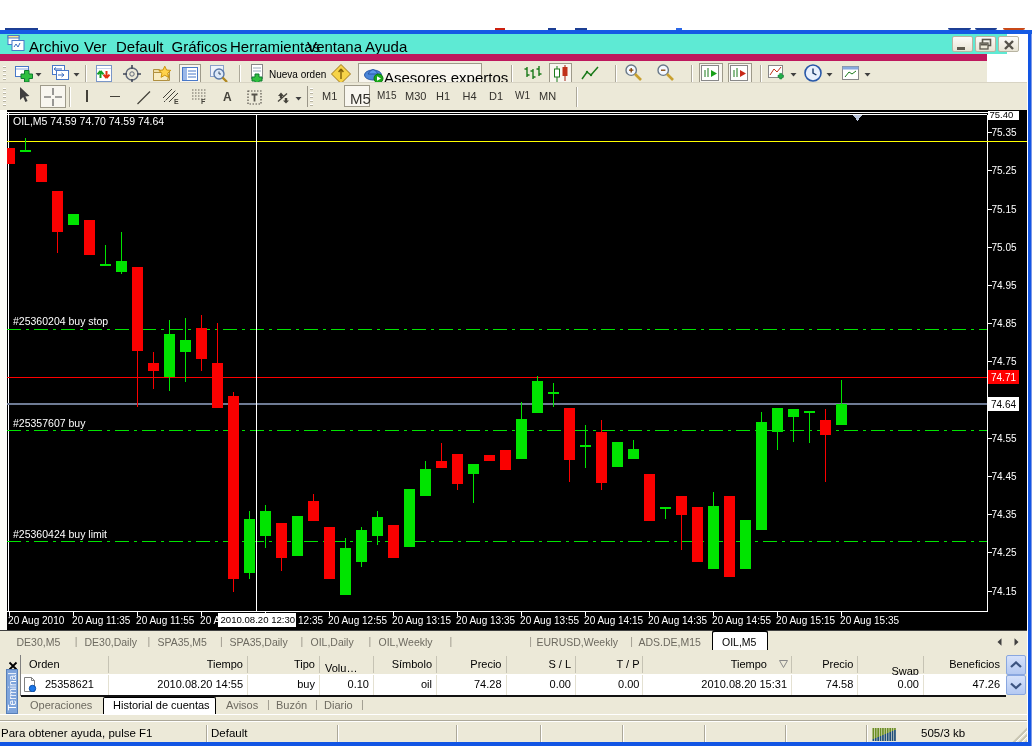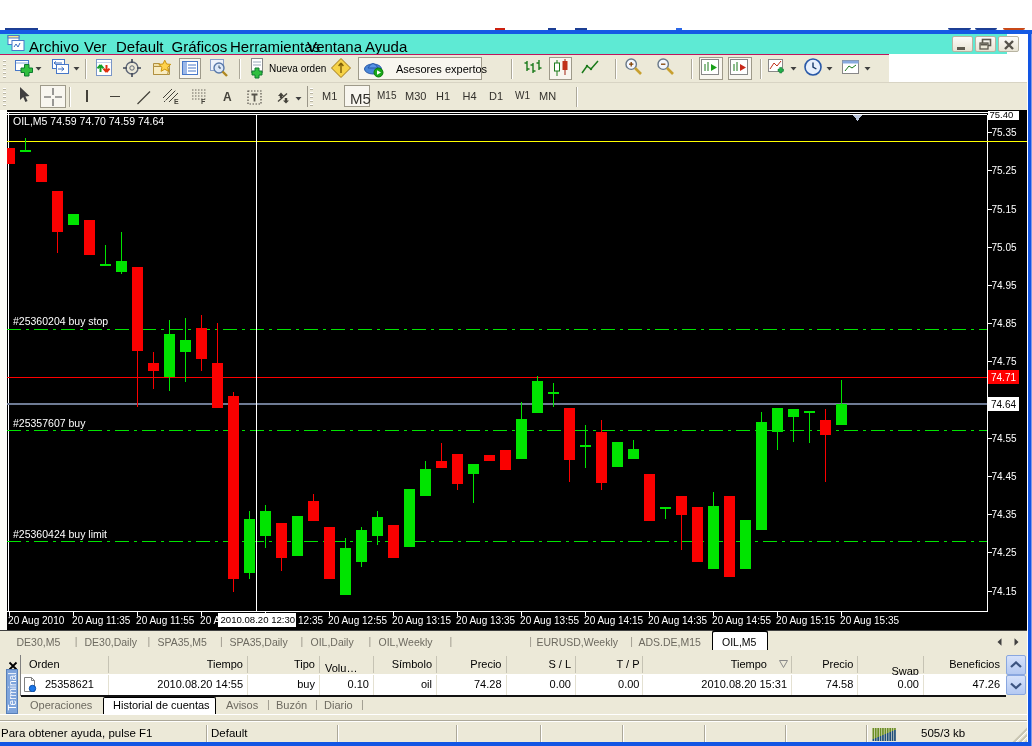--- a/index.html
+++ b/index.html
@@ -41,21 +41,21 @@
         <rect x="1" y="5" width="8" height="6" fill="#ece9d8" stroke="#5d5a4f" stroke-width="1.3"></rect>
         <rect x="1.5" y="5.5" width="7" height="2" fill="#5d5a4f"></rect>
       </svg>
     </div>
     <div style="position:absolute;left:998px;top:2px;width:21px;height:16px;background:linear-gradient(#fcfbf8,#e8e4d4);border:1px solid #b8b4a2;border-radius:2px">
       <svg width="12" height="12" viewBox="0 0 12 12" style="position:absolute;left:4px;top:2px">
         <path d="M2 2 L10 10 M10 2 L2 10" stroke="#55524a" stroke-width="2.4"></path>
       </svg>
     </div>
 </div>
-<div style="position:absolute;left:0;top:54px;width:889px;height:27.5px;background:#ece9d8;border-top:1px solid #be185d">
+<div style="position:absolute;left:0;top:54px;width:987px;height:27.5px;background:#ece9d8;border-top:7px solid #be185d">
     <div style="position:absolute;left:3px;top:5px;width:3px;height:18px;background:repeating-linear-gradient(#fff 0,#fff 1px,#b8b4a2 1px,#b8b4a2 2px,#ece9d8 2px,#ece9d8 4px)"></div>
     <svg width="20" height="20" viewBox="0 0 20 20" style="position:absolute;left:14px;top:3px">
 <rect x="1.5" y="2.5" width="13" height="10" fill="#fff" stroke="#4878c8"></rect>
 <line x1="2" y1="5" x2="14" y2="5" stroke="#88aade"></line>
 <path d="M10.5 6.5 h4.5 v3.5 h3.5 v4.5 h-3.5 v3.5 h-4.5 v-3.5 h-3.5 v-4.5 h3.5 z" fill="#2fbf3f" stroke="#0e7a30"></path>
 </svg>
     <svg width="7" height="5" viewBox="0 0 7 5" style="position:absolute;left:35px;top:11px">
       <polygon points="0.5,1 6.5,1 3.5,4.5" fill="#404040"></polygon>
     </svg>
     <svg width="20" height="20" viewBox="0 0 20 20" style="position:absolute;left:51px;top:3px">
@@ -110,21 +110,21 @@
 <path d="M11 1.5 L20.5 11 11 20.5 1.5 11 z" fill="#f6d348" stroke="#a07818"></path>
 <path d="M11 6 v10 M11 6 l-2.4 3 M11 6 l2.4 3" stroke="#806008" stroke-width="1.4" fill="none"></path>
 </svg>
     <div style="position:absolute;left:358px;top:2px;width:124px;height:23px;background:#f8f6ef;border:1px solid #9e9a8a"></div>
     <svg width="22" height="20" viewBox="0 0 22 20" style="position:absolute;left:363px;top:4px">
 <ellipse cx="10" cy="10" rx="8.5" ry="5" fill="#4a86d8" stroke="#2858a8"></ellipse>
 <path d="M5 9 q5 -9 10 0 z" fill="#5a96e8" stroke="#2858a8"></path>
 <circle cx="15.5" cy="13.5" r="4.5" fill="#18a818" stroke="#0a7a0a"></circle>
 <polygon points="14,11.2 14,15.8 18,13.5" fill="#fff"></polygon>
 </svg>
-    <span style="position:absolute;left:396px;top:7.5px;font-size:11px;color:#000">Asesores expertos</span>
+    <span style="position:absolute;left:384px;top:7.5px;font-size:15px;color:#000">Asesores expertos</span>
     <div style="position:absolute;left:511px;top:4px;width:2px;height:20px;border-left:1px solid #aca899;border-right:1px solid #fff"></div>
     <svg width="22" height="22" viewBox="0 0 22 22" style="position:absolute;left:522px;top:2px">
 <path d="M5 4 v10 m-2.5 -8 h2.5 m0 6 h2.5 M11 6 v10 m-2.5 -8 h2.5 m0 6 h2.5 M17 3 v10 m-2.5 -7 h2.5 m0 5 h2.5" stroke="#1a7a1a" stroke-width="1.4" fill="none"></path>
 </svg>
     <div style="position:absolute;left:549px;top:2px;width:23px;height:23px;background:#f8f6ef;border:1px solid #9e9a8a"></div>
     <svg width="20" height="22" viewBox="0 0 20 22" style="position:absolute;left:551px;top:2px">
 <line x1="6" y1="3" x2="6" y2="19" stroke="#1a7a1a"></line>
 <rect x="3.5" y="6" width="5" height="8" fill="#fff" stroke="#1a7a1a"></rect>
 <line x1="14" y1="2" x2="14" y2="18" stroke="#a02010"></line>
 <rect x="11.5" y="4" width="5" height="9" fill="#c03018"></rect>

